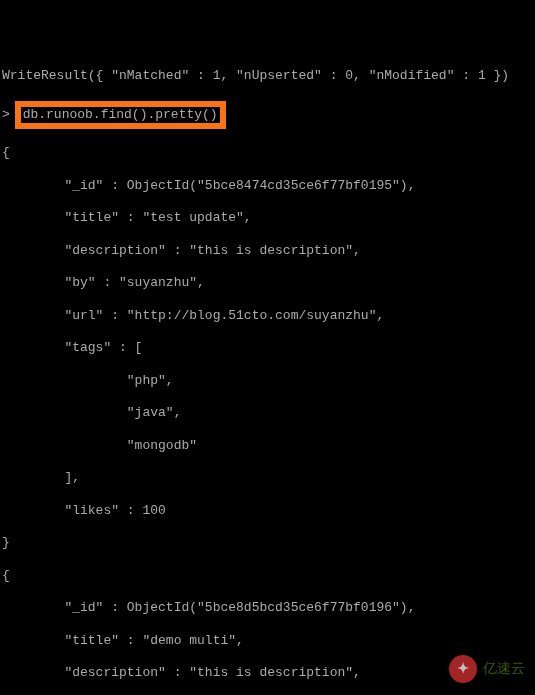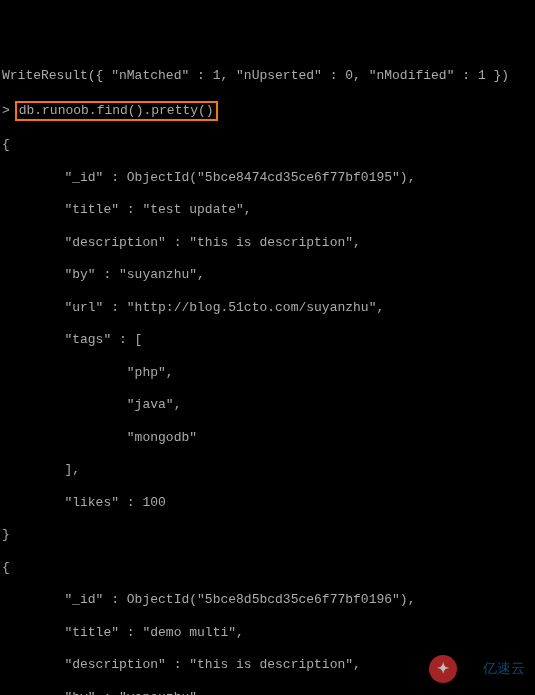--- a/index.html
+++ b/index.html
@@ -17,21 +17,21 @@
       height: 695px;
       overflow: hidden;
       padding: 3px 2px;
       white-space: pre;
       position: relative;
     }
     .line {
       display: block;
     }
     .highlight {
-      border: 2px solid #f97316;
+      border: 6px solid #f97316;
       display: inline-block;
       padding: 0 2px;
       margin-left: -3px;
     }
     .watermark {
       position: absolute;
       bottom: 12px;
       right: 10px;
       color: #fff;
       opacity: 0.75;
@@ -48,22 +48,21 @@
       align-items: center;
       justify-content: center;
       color: #fff;
       font-weight: bold;
       font-size: 14px;
       font-family: sans-serif;
     }
     .watermark-text {
       font-family: "Microsoft YaHei", sans-serif;
       font-size: 14px;
-      color: #0369a1;
-      margin-left: 20px;
+      color: #4d7c0f;
     }
   </style>
 </head>
 <body>
 
 
 
 <span class="line">WriteResult({ "nMatched" : 1, "nUpserted" : 0, "nModified" : 1 })</span>
 <span class="line"><span>&gt;</span> <span class="highlight">db.runoob.find().pretty()</span></span>
 <span class="line">{</span>

